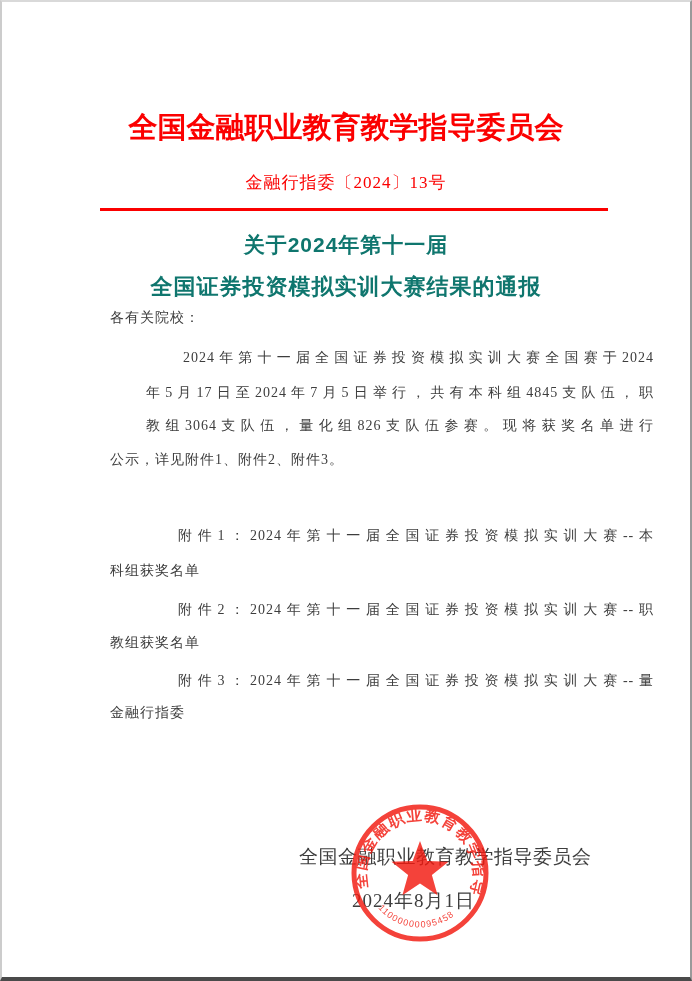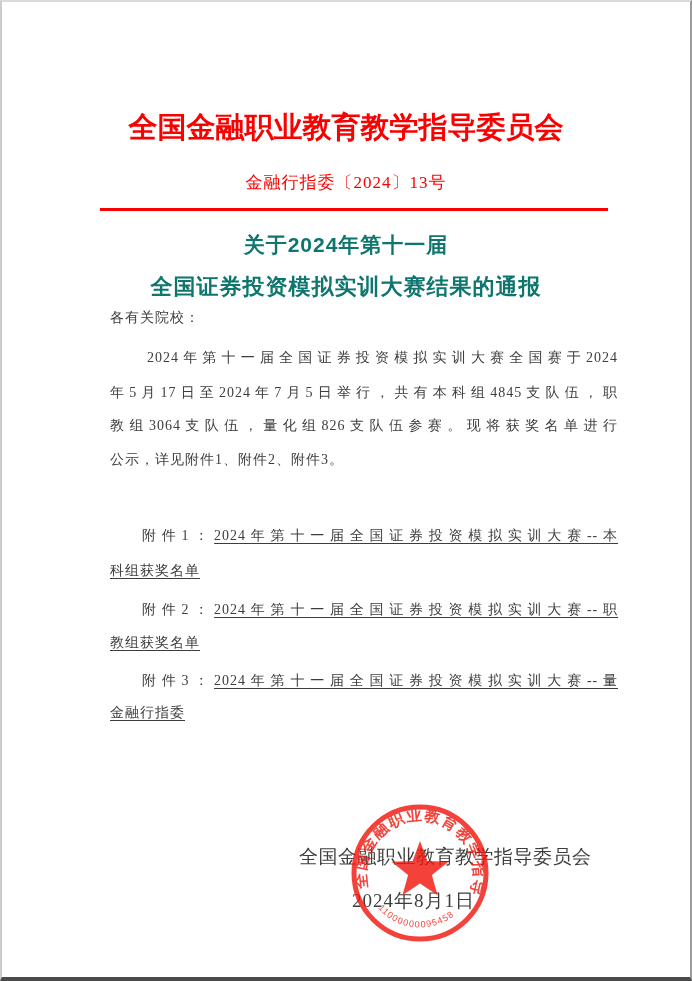--- a/index.html
+++ b/index.html
@@ -51,26 +51,26 @@
     left:108px;width:508px;
     font-size:14px;
     letter-spacing:1px;
     color:var(--text_dark,#3d3d3d);
     white-space:nowrap;
   }
   .just{
     white-space:normal;
     text-align:justify;
     text-align-last:justify;
+    margin-left:36px;
   }
   .indent2{padding-left:37px;width:471px;}
   .indent-att{padding-left:32px;width:476px;}
   .salutation{top:307px;}
   .att-link{
-    text-decoration:underline;
     text-underline-offset:3px;
     color:var(--text_dark,#3d3d3d);
     cursor:pointer;
   }
   .signature{
     top:842px;left:297px;
     font-size:19px;
     letter-spacing:0.5px;
     color:var(--text_dark,#3d3d3d);
     z-index:2;

